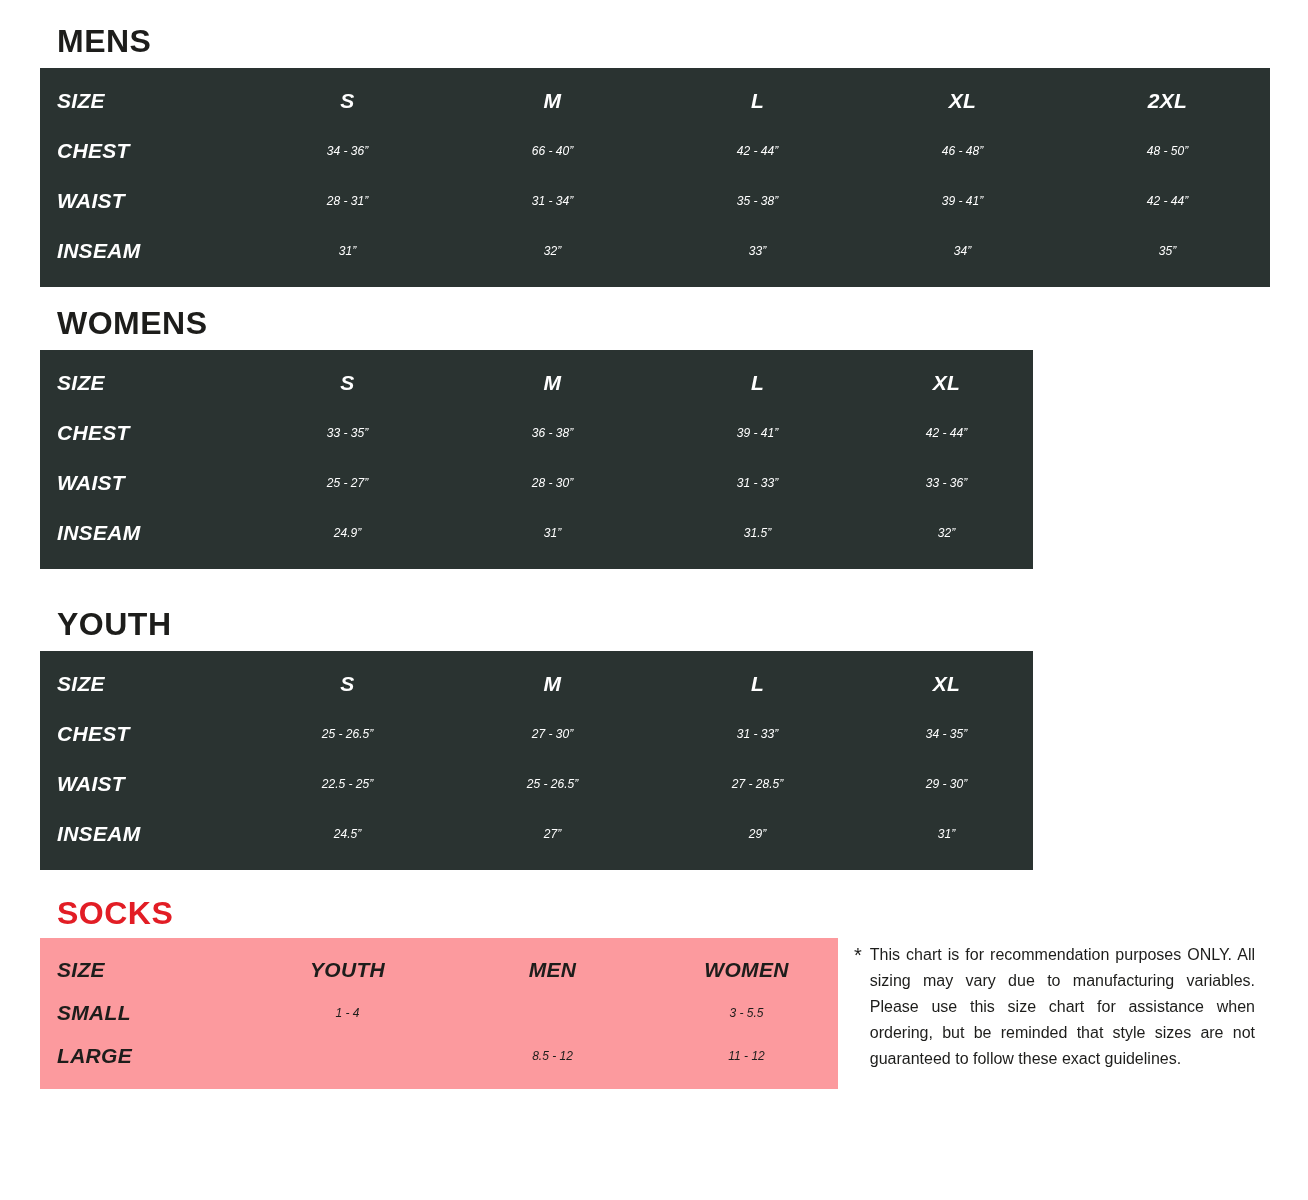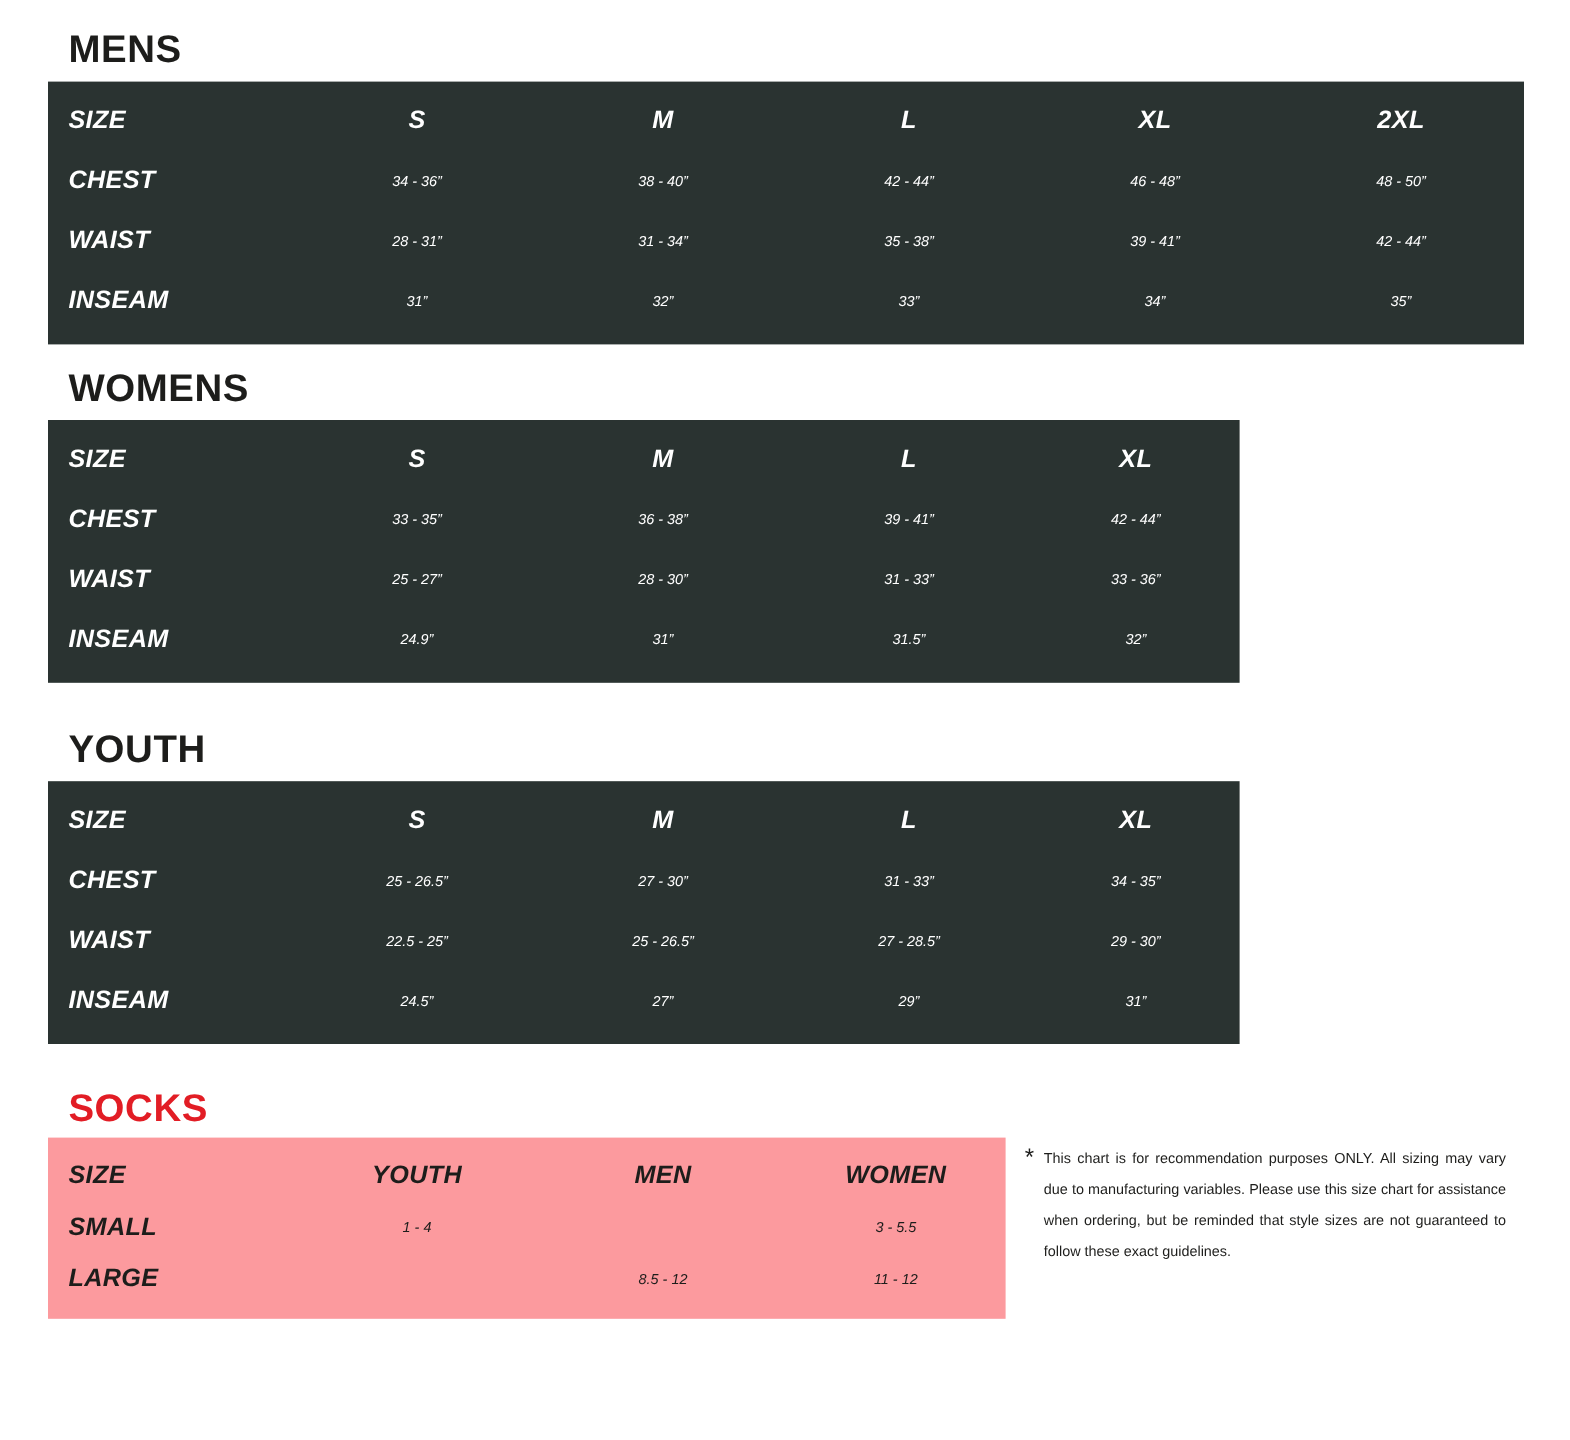--- a/index.html
+++ b/index.html
@@ -17,21 +17,21 @@
     font-size: 32px;
     line-height: 34px;
     font-weight: 700;
     color: #1d1d1b;
     margin-left: 17px;
     margin-bottom: 10px;
     letter-spacing: 0.5px;
   }
   .womens-sec .section-title { margin-top: 19px; }
   .youth-sec  .section-title { margin-top: 38px; }
-  .socks-sec  .section-title { margin-top: 36px; margin-bottom: 8px; color: #e21d25; }
+  .socks-sec  .section-title { margin-top: 26px; margin-bottom: 8px; color: #e21d25; }
 
   .panel { background: #2a3331; padding: 8px 0 11px 0; font-style: italic; }
   .panel-mens  { width: 1230px; }
   .panel-4col  { width: 993px; }
   .panel-socks { width: 798px; background: #fc9a9e; padding: 10px 0 12px 0; }
 
   table { border-collapse: collapse; table-layout: fixed; width: 100%; }
   .dark-table th, .dark-table td { height: 50px; vertical-align: middle; color: #ffffff; }
   .socks-table th, .socks-table td { height: 43px; vertical-align: middle; color: #1d1d1b; }
 
@@ -54,21 +54,21 @@
     margin-left: 16px;
     width: 416px;
     padding-top: 4px;
     display: flex;
     gap: 8px;
     color: #1d1d1b;
   }
   .disclaimer .star { font-size: 20px; line-height: 26px; font-weight: 400; }
   .disclaimer p {
     flex: 1;
-    font-size: 12px;
+    font-size: 16px;
     line-height: 26px;
     text-align: justify;
   }
 </style>
 </head>
 <body>
 
 <div class="page">
 
   <section class="mens-sec">
@@ -88,21 +88,21 @@
             <th class="row-label">SIZE</th>
             <th class="col-header">S</th>
             <th class="col-header">M</th>
             <th class="col-header">L</th>
             <th class="col-header">XL</th>
             <th class="col-header">2XL</th>
           </tr>
           <tr>
             <td class="row-label">CHEST</td>
             <td class="cell">34 - 36”</td>
-            <td class="cell">38 - 40”</td>
+            <td class="cell">66 - 40”</td>
             <td class="cell">42 - 44”</td>
             <td class="cell">46 - 48”</td>
             <td class="cell">48 - 50”</td>
           </tr>
           <tr>
             <td class="row-label">WAIST</td>
             <td class="cell">28 - 31”</td>
             <td class="cell">31 - 34”</td>
             <td class="cell">35 - 38”</td>
             <td class="cell">39 - 41”</td>

